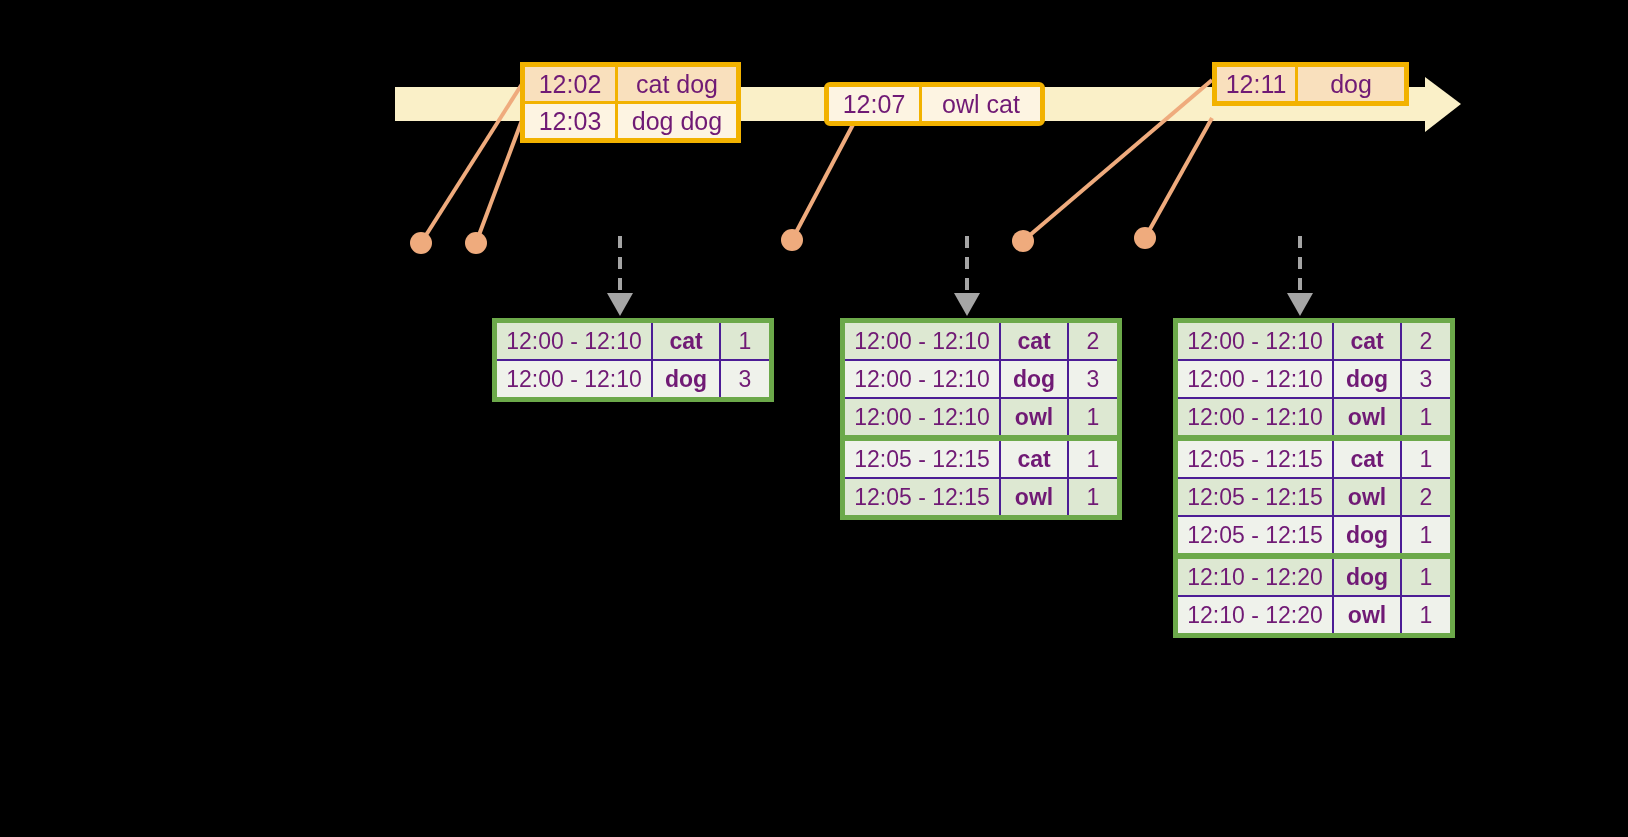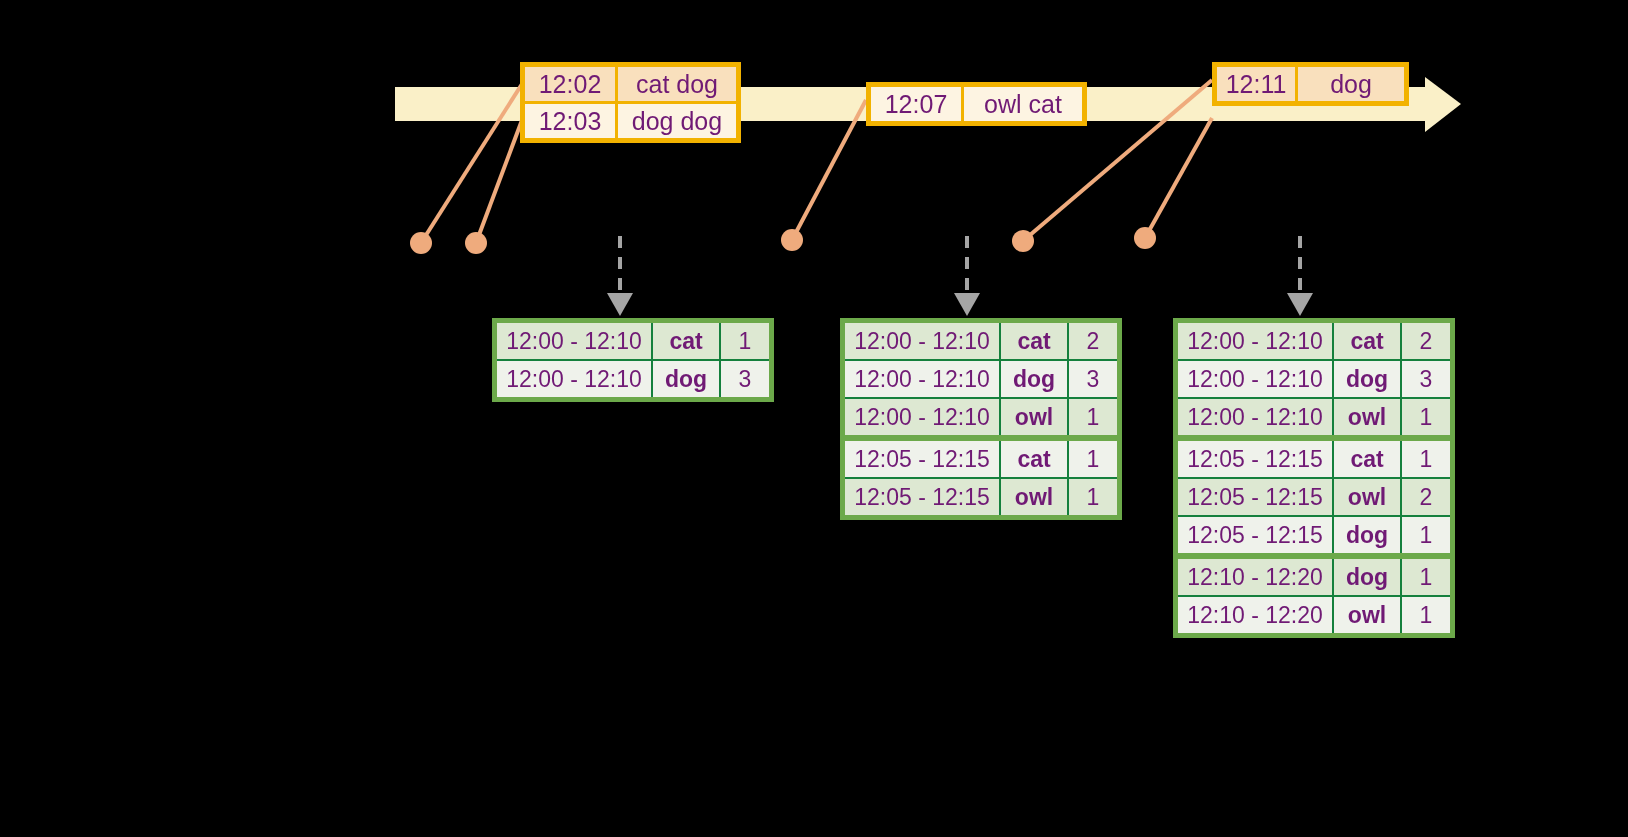--- a/index.html
+++ b/index.html
@@ -40,21 +40,21 @@
   .peach{background:#f9e0bd;}
   .cream{background:#fdf4e2;}
   
   table.result{
     position:absolute;
     border-collapse:collapse;
     border:5px solid #6ca94a;
     font-size:23px;
   }
   table.result td{
-    border:2px solid #15803d;
+    border:2px solid #4c1d95;
     height:36px;
     text-align:center;
     vertical-align:middle;
     padding:0 4px;
   }
   table.result td.win{width:146px;}
   table.result td.word{width:58px;font-weight:bold;}
   table.result td.cnt{width:40px;}
   tr.rowA td{background:#dde8d2;}
   tr.rowB td{background:#eff2eb;}
@@ -105,21 +105,21 @@
       <td class="t peach">12:02</td>
       <td class="w peach">cat dog</td>
     </tr>
     <tr>
       <td class="t cream">12:03</td>
       <td class="w cream">dog dog</td>
     </tr>
   </tbody>
     </table>
 
-  <table class="event" style="left:866px;top:82px;">
+  <table class="event" style="left:824px;top:82px;border-radius:6px;">
     <tbody>
         <tr>
       <td class="t cream">12:07</td>
       <td class="w cream">owl cat</td>
     </tr>
   </tbody>
     </table>
 
   <table class="event event3" style="left:1212px;top:62px;">
     <tbody>

